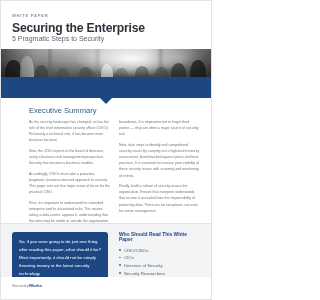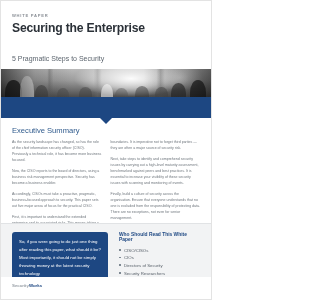--- a/index.html
+++ b/index.html
@@ -30,21 +30,21 @@
     text-transform:uppercase;
     line-height:1;
     margin:0 0 4px 0;
   }
   .title{
     font-size:12.2px;
     font-weight:bold;
     color:#2b3138;
     letter-spacing:-0.2px;
     line-height:1.05;
-    margin:0 0 20px 0;
+    margin:0 0 0 0;
   }
   .subtitle{
     font-size:7px;
     font-weight:normal;
     color:#5d666f;
     line-height:1.1;
     margin:0;
   }
 
   
@@ -92,21 +92,21 @@
     left:50%;bottom:-6px;
     margin-left:-6px;
     width:0;height:0;
     border-left:6px solid transparent;
     border-right:6px solid transparent;
     border-top:6px solid #1d4782;
   }
 
   
   .body{
-    padding:9px 11px 0 11px;
+    padding:9px 11px 0 28px;
   }
   .section-title{
     font-size:7.6px;
     font-weight:normal;
     color:#2f5a8c;
     margin:0 0 5px 0;
     line-height:1;
   }
   .cols{
     display:flex;

